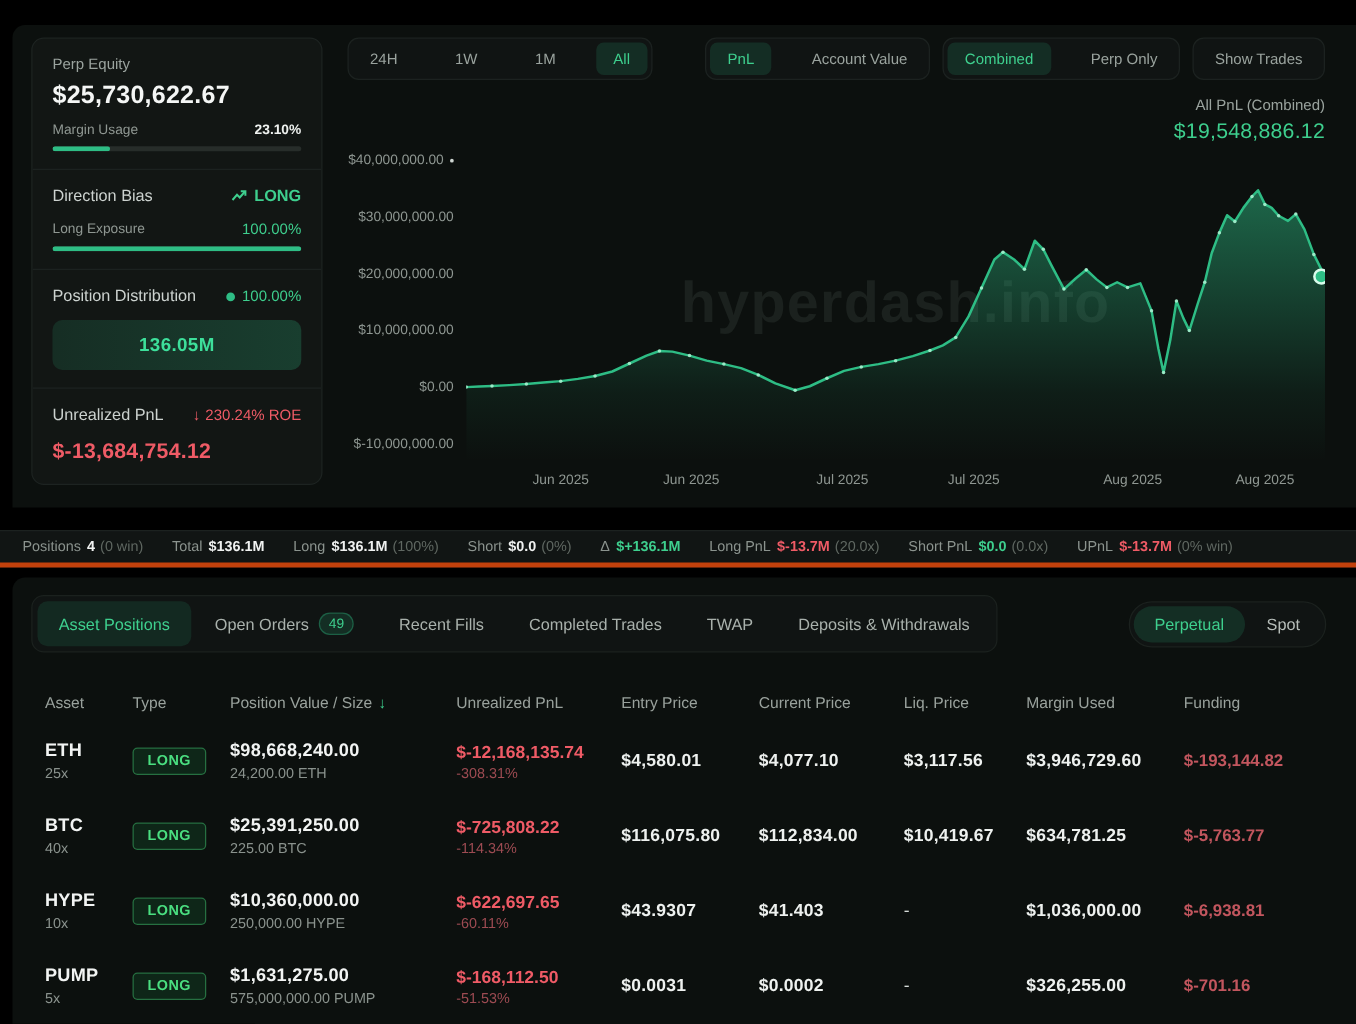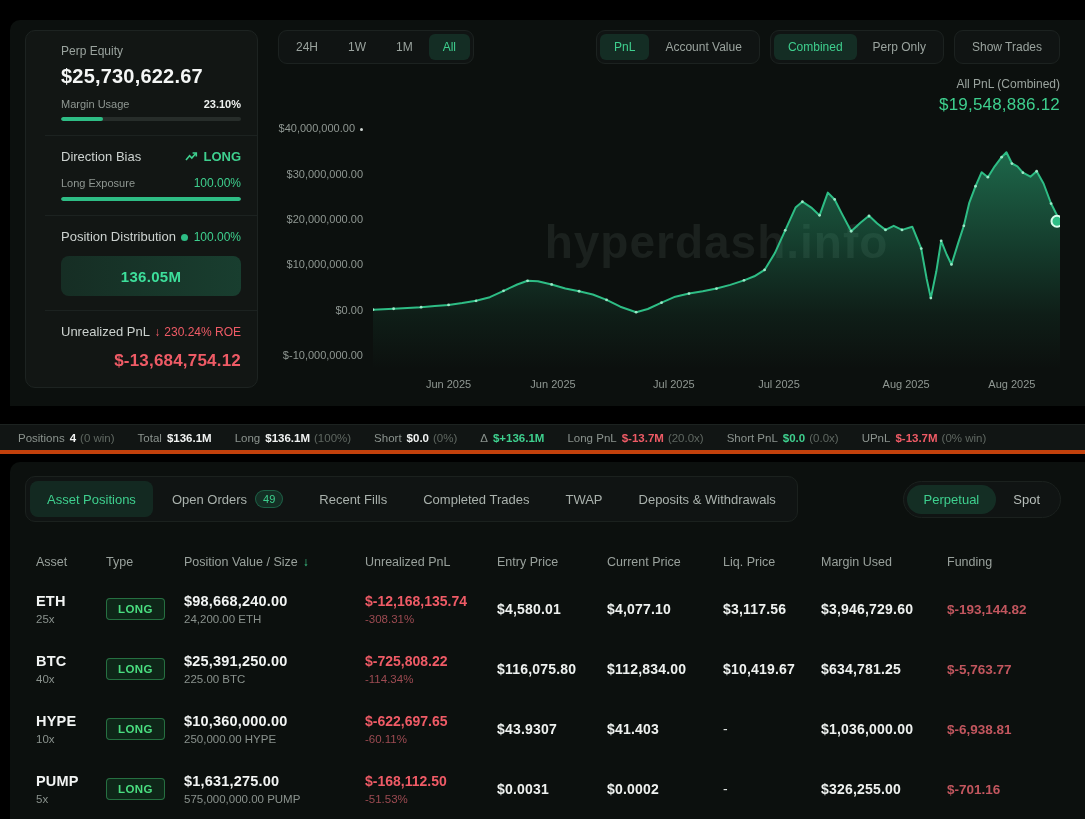--- a/index.html
+++ b/index.html
@@ -4,23 +4,23 @@
 <style>
   * { box-sizing: border-box; margin: 0; padding: 0; }
   html,body { width:1085px; height:819px; background:#000; overflow:hidden;
     font-family:"Liberation Sans","DejaVu Sans",sans-serif; color:#e8ebe9; }
 
   .top-section { position:absolute; top:20px; left:10px; right:0; height:386px;
     background:#0c100e; border-top-left-radius:10px; display:flex; }
 
   
   .sidebar-card { width:233px; min-width:233px; margin:10px 0 0 15px; height:358px;
-    background:#121614; border:1px solid #1d2321; border-radius:10px; overflow:hidden;padding-left:19px; }
+    background:#121614; border:1px solid #1d2321; border-radius:10px; overflow:hidden; }
   .sb-section { padding:13px 16px 14px; }
-  .sb-section + .sb-section { border-top:1px solid #1c2220;text-align:right; }
+  .sb-section + .sb-section { border-top:1px solid #1c2220; }
   .sb-label { font-size:12px; color:#9aa39e; }
   .sb-big { font-size:20px; font-weight:bold; color:#f4f6f5; margin-top:7px; letter-spacing:.2px; }
   .sb-row { display:flex; justify-content:space-between; align-items:center; }
   .sb-sub { font-size:11px; color:#8f9792; }
   .sb-subval { font-size:11px; font-weight:bold; color:#eef1ef; }
   .bar-track { height:4px; background:#272d2a; border-radius:3px; margin-top:7px; overflow:hidden; }
   .bar-fill { height:100%; background:#2ebd85; border-radius:3px; }
   .sb-title { font-size:13px; color:#ccd2cf; }
   .green { color:#3ecf8e; }
   .red { color:#ef5b66; }
@@ -30,21 +30,21 @@
   .dist-box { margin-top:12px; height:40px; border-radius:8px; display:flex; align-items:center; justify-content:center;
     background:linear-gradient(90deg, rgba(46,189,133,.14), rgba(46,189,133,.24));
     font-size:15px; color:#3ddf9b; font-weight:bold; letter-spacing:.3px; }
   .roe { font-size:12px; color:#ef5b66; display:flex; align-items:center; gap:4px; }
   .upnl-big { font-size:17px; font-weight:bold; color:#ef5b66; margin-top:12px; letter-spacing:.2px; }
 
   
   .chart-panel { flex:1; padding:10px 25px 0 20px; display:flex; flex-direction:column; }
   .controls-row { display:flex; justify-content:space-between; align-items:flex-start; }
   .ctrl-right { display:flex; gap:10px; }
-  .seg-group { display:flex; gap:2px; background:#101413; border:1px solid #1c2220; border-radius:9px; padding:3px; }
+  .seg-group { display:flex; gap:18px; background:#101413; border:1px solid #1c2220; border-radius:9px; padding:3px; }
   .seg-btn { border:none; background:transparent; color:#9aa39e; font-size:12px; padding:6px 14px;
     border-radius:6px; cursor:pointer; font-family:inherit; white-space:nowrap; }
   .seg-btn.active { background:rgba(46,189,133,.15); color:#3ecf8e; }
   .pnl-summary { text-align:right; margin-top:13px; }
   .pnl-summary .lbl { font-size:12px; color:#9aa39e; }
   .pnl-summary .val { font-size:17px; font-weight:normal; color:#3ecf8e; margin-top:4px; letter-spacing:.2px; }
 
   .chart-row { display:flex; margin-top:4px; }
   .y-labels { width:95px; min-width:95px; position:relative; height:250px; }
   .y-tick { position:absolute; right:10px; transform:translateY(-50%); font-size:11px; color:#8f9792; white-space:nowrap; }

